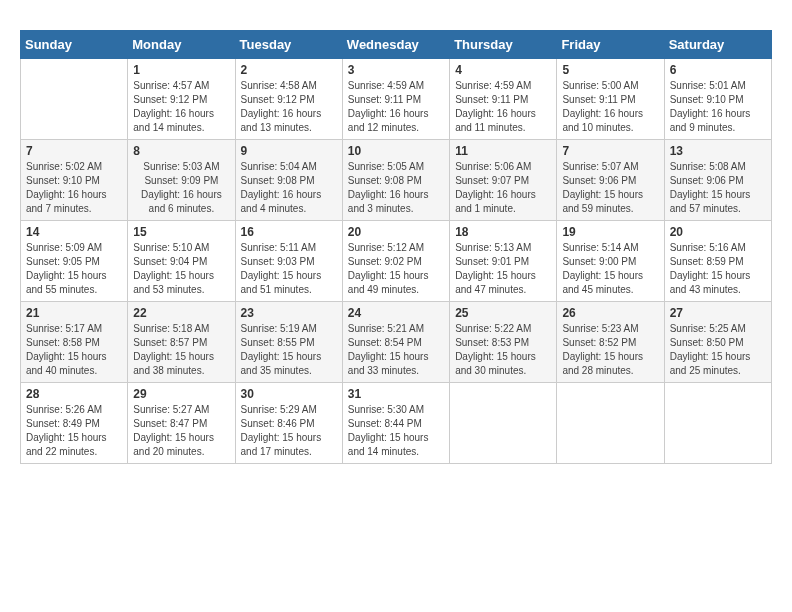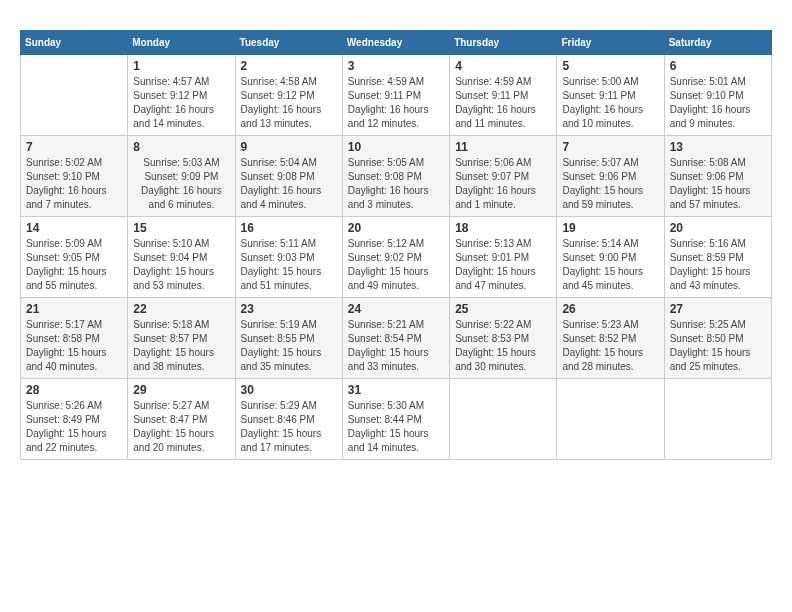--- a/index.html
+++ b/index.html
@@ -50,21 +50,21 @@
     table {
       width: 100%;
       border-collapse: collapse;
       font-size: 11px;
     }
     thead tr th {
       background-color: #2e6da4;
       color: white;
       padding: 6px 4px;
       text-align: left;
-      font-size: 10px;
+      font-size: 13px;
       font-weight: bold;
       border: 1px solid #2e6da4;
     }
     tbody tr td {
       border: 1px solid #ccc;
       padding: 4px 5px;
       vertical-align: top;
       width: calc(100% / 7);
       min-height: 80px;
     }

